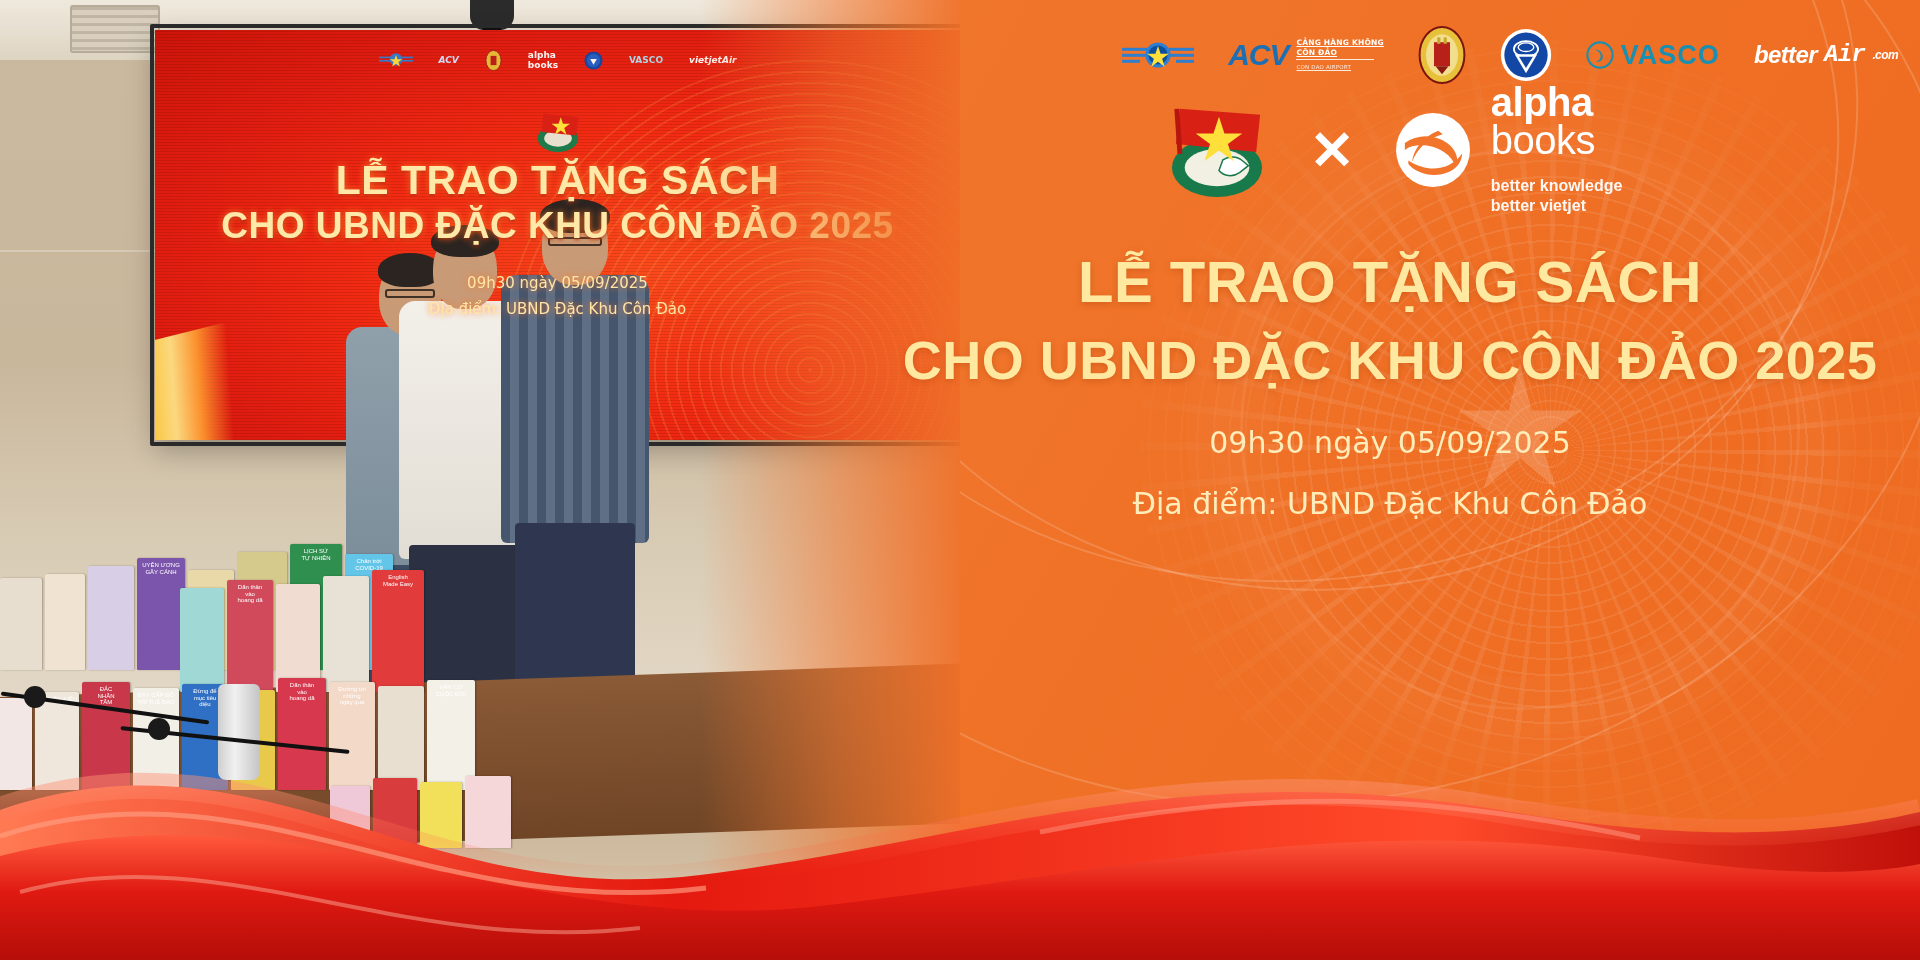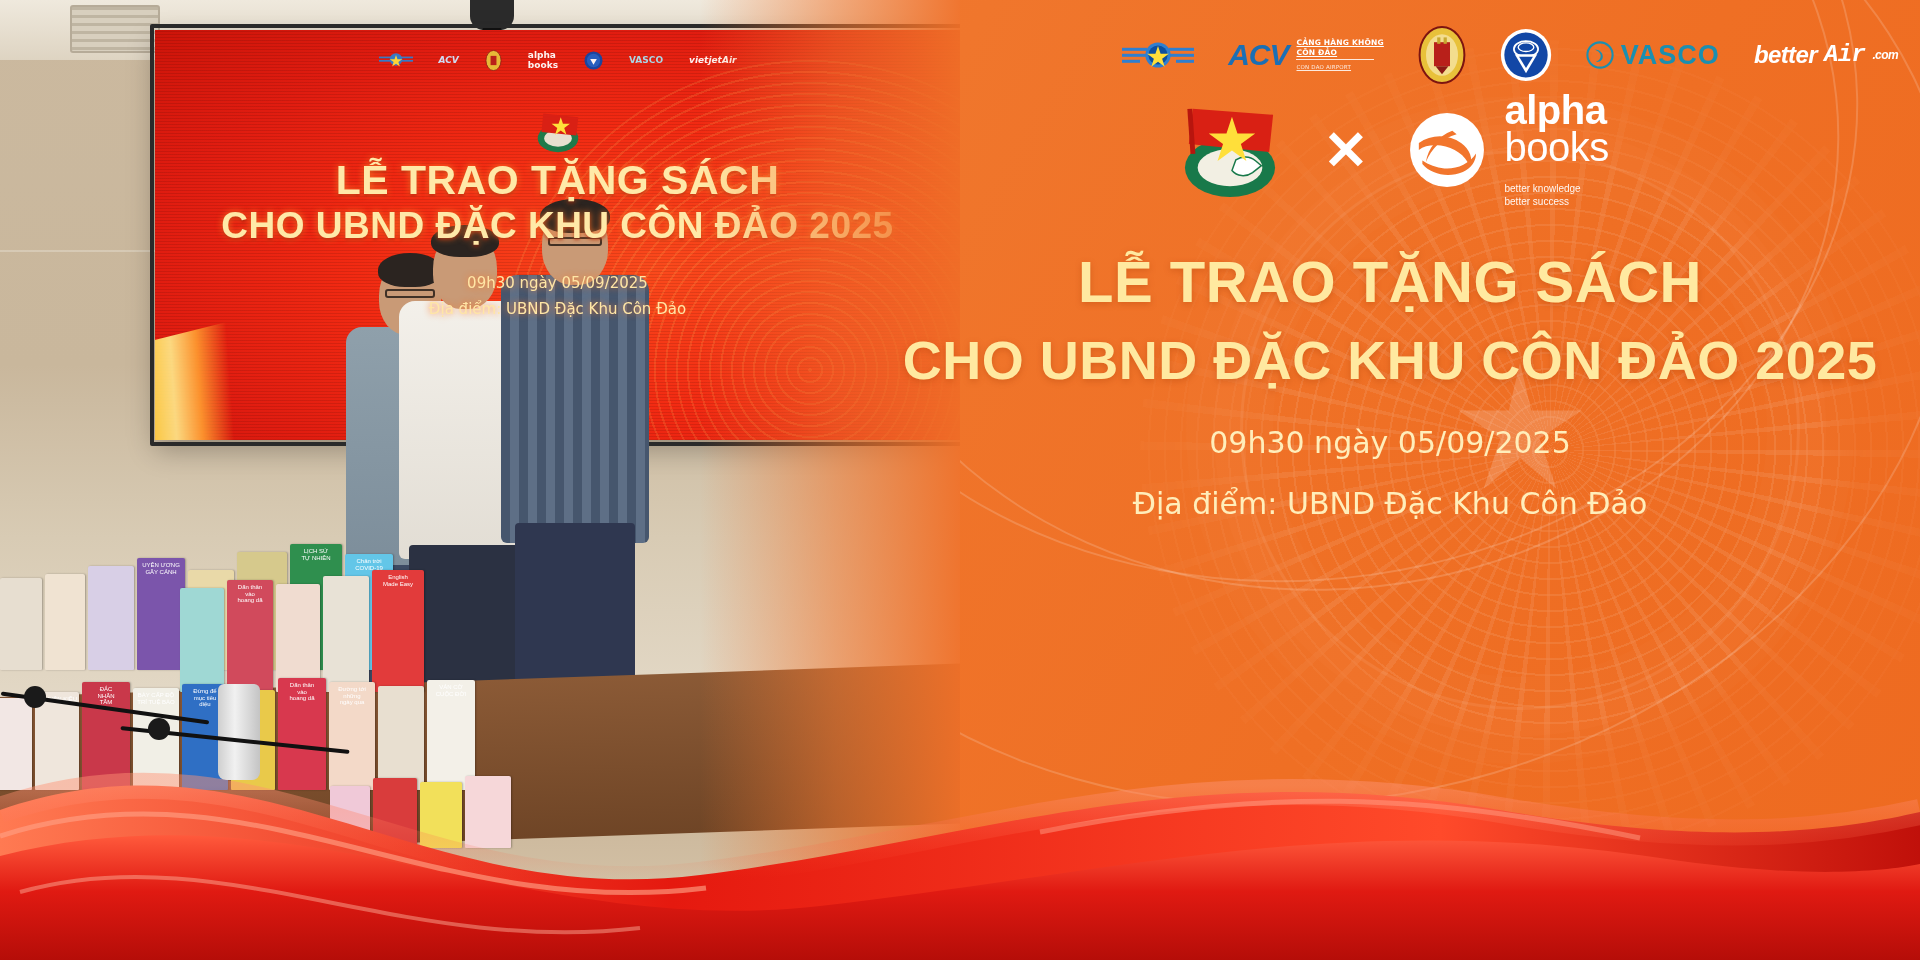--- a/index.html
+++ b/index.html
@@ -114,21 +114,21 @@
   .vj .air { color:#fff;font-family:Liberation Mono, monospace; }
   .vj .dom { font-weight:700; font-size:12px; }
 
   .brandrow { position:absolute; left:0; top:90px; width:1060px; height:120px;
               display:flex; align-items:center; justify-content:center; gap:34px; }
   .xmark { font:900 54px/1 "Liberation Sans", sans-serif; color:#fff; }
   .alpha-wrap { display:flex; align-items:center; gap:14px; }
   .alpha-txt { color:#fff; font-family:"Liberation Sans", sans-serif; }
   .alpha-txt .a1 { font-size:40px; font-weight:700; line-height:.92; letter-spacing:-.5px; }
   .alpha-txt .a2 { font-size:40px; font-weight:400; line-height:.98; letter-spacing:-.5px; }
-  .alpha-txt .a3 { font-size:10px; line-height:1.25; margin-top:16px; opacity:.95; }
+  .alpha-txt .a3 { font-size:16px; line-height:1.25; margin-top:16px; opacity:.95;font-weight:bold; }
 
   .headline { position:absolute; left:0; top:248px; width:1060px; text-align:center; color:#ffe9a0;
               font-family:"Liberation Sans", sans-serif; font-weight:700;
               text-shadow:0 2px 6px rgba(170,60,10,.35); }
   .hl1 { font-size:58px; line-height:1.18; letter-spacing:.5px; }
   .hl2 { font-size:54px; line-height:1.20; letter-spacing:.5px; margin-top:12px; }
 
   .meta { position:absolute; left:0; top:420px; width:1060px; text-align:center; color:#ffeebb;
           font-family:"DejaVu Sans", sans-serif; }
   .m1 { font-size:30px; line-height:1.5; }
@@ -365,21 +365,21 @@
           <circle cx="50" cy="50" r="42" fill="#fff"></circle>
           <path d="M18 42c14-10 34-10 48 0 10 7 14 18 10 27-5-13-18-22-33-24-10-1-19 0-25 5z" fill="#f2752c"></path>
           <path d="M22 66c10 12 30 16 46 9 9-4 15-12 15-21-8 12-22 18-36 17-9-1-18-4-25-9z" fill="#f2752c"></path>
           <path d="M56 28c-16 6-28 20-30 36 6-16 19-28 35-32z" fill="#f2752c"></path>
         </svg>
         <div class="alpha-txt">
           <div class="a1">alpha</div>
           <div class="a2">books</div>
           <div class="a3">
             <span>better knowledge</span><br>
-            <span>better success</span>
+            <span>better vietjet</span>
           </div>
         </div>
       </div>
     </div>
 
     <div class="headline">
       <div class="hl1">LỄ TRAO TẶNG SÁCH</div>
       <div class="hl2">CHO UBND ĐẶC KHU CÔN ĐẢO 2025</div>
     </div>
 

